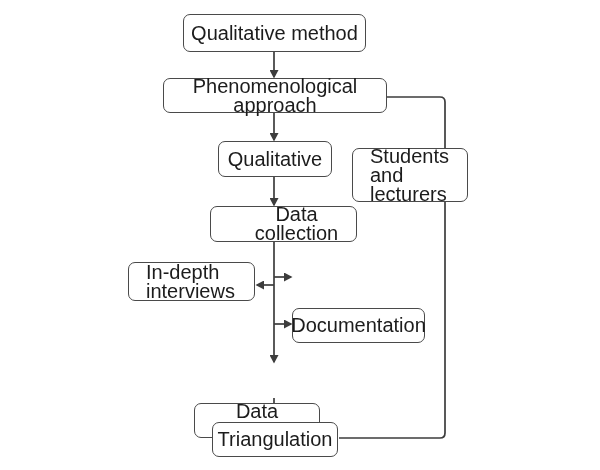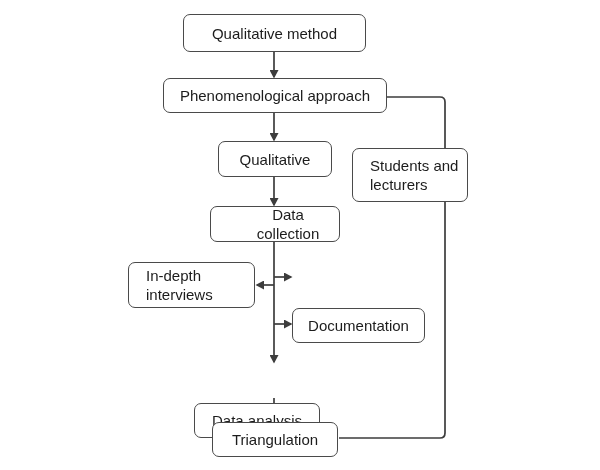--- a/index.html
+++ b/index.html
@@ -24,41 +24,41 @@
     z-index: 1;
   }
   .node {
     position: absolute;
     z-index: 2;
     box-sizing: border-box;
     background: #ffffff;
     border: 1.5px solid #4a4a4a;
     border-radius: 7px;
     color: #1c1c1c;
-    font-size: 15px;
+    font-size: 20px;
     line-height: 19px;
     display: flex;
     align-items: center;
     justify-content: center;
     text-align: center;
     padding: 2px 6px;
   }
   .node.left-align {
     justify-content: flex-start;
     text-align: left;
     padding-left: 17px;
     align-items: center;
   }
   
   .n-qualitative     { left: 183px; top: 14px;  width: 183px; height: 38px; }
   .n-phenomenological{ left: 163px; top: 78px;  width: 224px; height: 35px; }
   .n-participants    { left: 218px; top: 141px; width: 114px; height: 36px; }
   .n-students        { left: 352px; top: 148px; width: 116px; height: 54px; }
-  .n-datacollection  { left: 210px; top: 206px; width: 130px; height: 36px; padding-left: 32px; }
-  .n-indepth         { left: 128px; top: 262px; width: 127px; height: 46px; }
+  .n-datacollection  { left: 210px; top: 206px; width: 147px; height: 36px; padding-left: 32px; }
+  .n-indepth         { left: 128px; top: 262px; width: 127px; height: 39px; }
   .n-directobs       { left: 292px; top: 260px; width: 133px; height: 35px; }
   .n-documentation   { left: 292px; top: 308px; width: 133px; height: 35px; }
   .n-dataanalysis    { left: 194px; top: 363px; width: 126px; height: 35px; margin-top: 40px; }
   .n-triangulation   { left: 212px; top: 422px; width: 126px; height: 35px; }
 </style>
 </head>
 <body>
 
 <div class="canvas">
 

